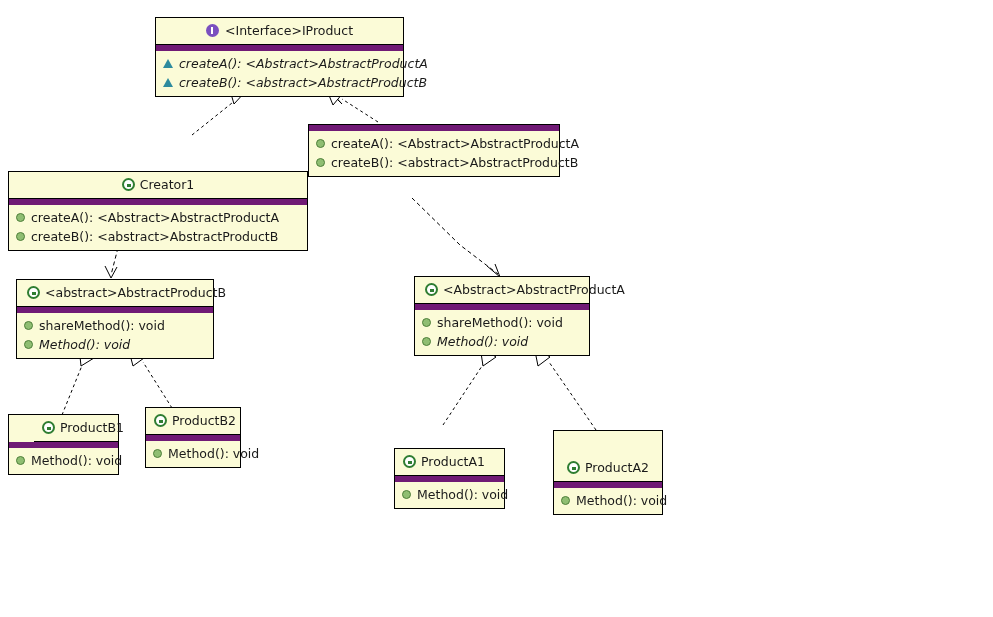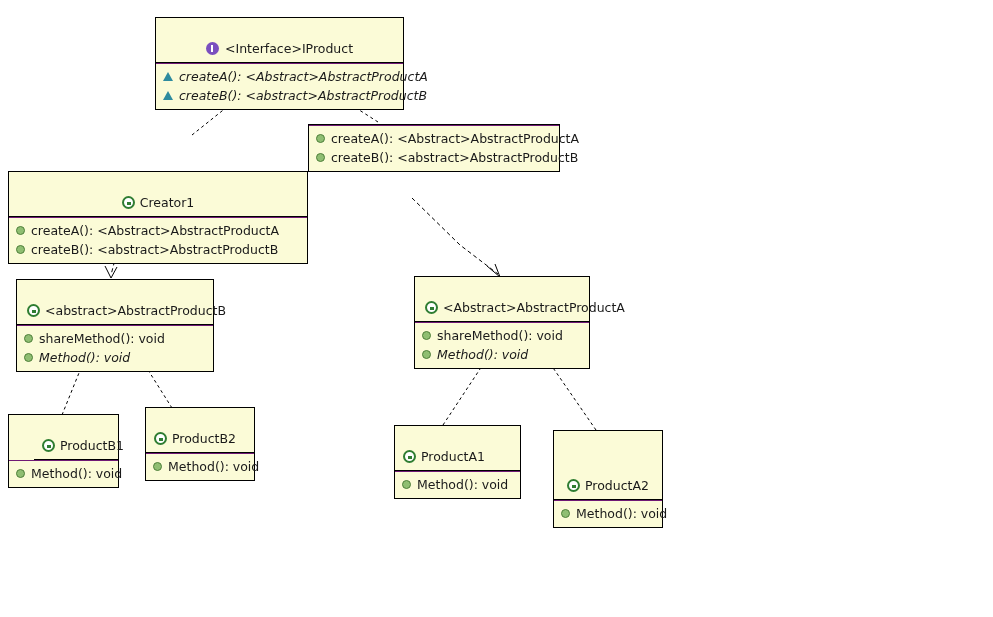--- a/index.html
+++ b/index.html
@@ -32,32 +32,32 @@
     box-sizing: border-box;
     background: #fbfbd7;
     border: 1px solid #000000;
     font-size: 12.5px;
     color: #1a1a1a;
     z-index: 3;
   }
   .uml-header {
     box-sizing: border-box;
     text-align: center;
-    padding: 23px 8px 6px 8px;
+    padding: 5px 8px 6px 8px;
     border-bottom: 1px solid #000000;
     white-space: nowrap;
     line-height: 15px;
   }
   .uml-header-inner {
     display: inline-block;
     white-space: nowrap;
   }
   .uml-body {
     box-sizing: border-box;
-    border-top: 1px solid #701a75;
+    border-top: 6px solid #701a75;
     padding: 3px 11px 4px 0;
   }
   .uml-member {
     box-sizing: border-box;
     white-space: nowrap;
     padding: 1px 6px 1px 7px;
     line-height: 17px;
     display: flex;
     align-items: center;
   }
@@ -273,35 +273,35 @@
       </span>
     </div>
     <div class="uml-body">
       <div class="uml-member">
         <span class="icon-public"></span>
         <span class="mlabel">Method(): void</span>
       </div>
     </div>
   </div>
 
-  <div class="uml-box" style="left:145px; top:407px; width:110px;">
+  <div class="uml-box" style="left:145px; top:407px; width:96px;">
     <div class="uml-header" style="text-align:left; padding-left:8px;">
       <span class="uml-header-inner">
         <span class="icon-class"></span><span>ProductB2</span>
       </span>
     </div>
     <div class="uml-body">
       <div class="uml-member">
         <span class="icon-public"></span>
         <span class="mlabel">Method(): void</span>
       </div>
     </div>
   </div>
 
-  <div class="uml-box" style="left:394px; top:425px; width:127px;">
+  <div class="uml-box" style="left:394px; top:448px; width:111px;">
     <div class="uml-header" style="text-align:left; padding-left:8px;">
       <span class="uml-header-inner">
         <span class="icon-class"></span><span>ProductA1</span>
       </span>
     </div>
     <div class="uml-body">
       <div class="uml-member">
         <span class="icon-public"></span>
         <span class="mlabel">Method(): void</span>
       </div>

